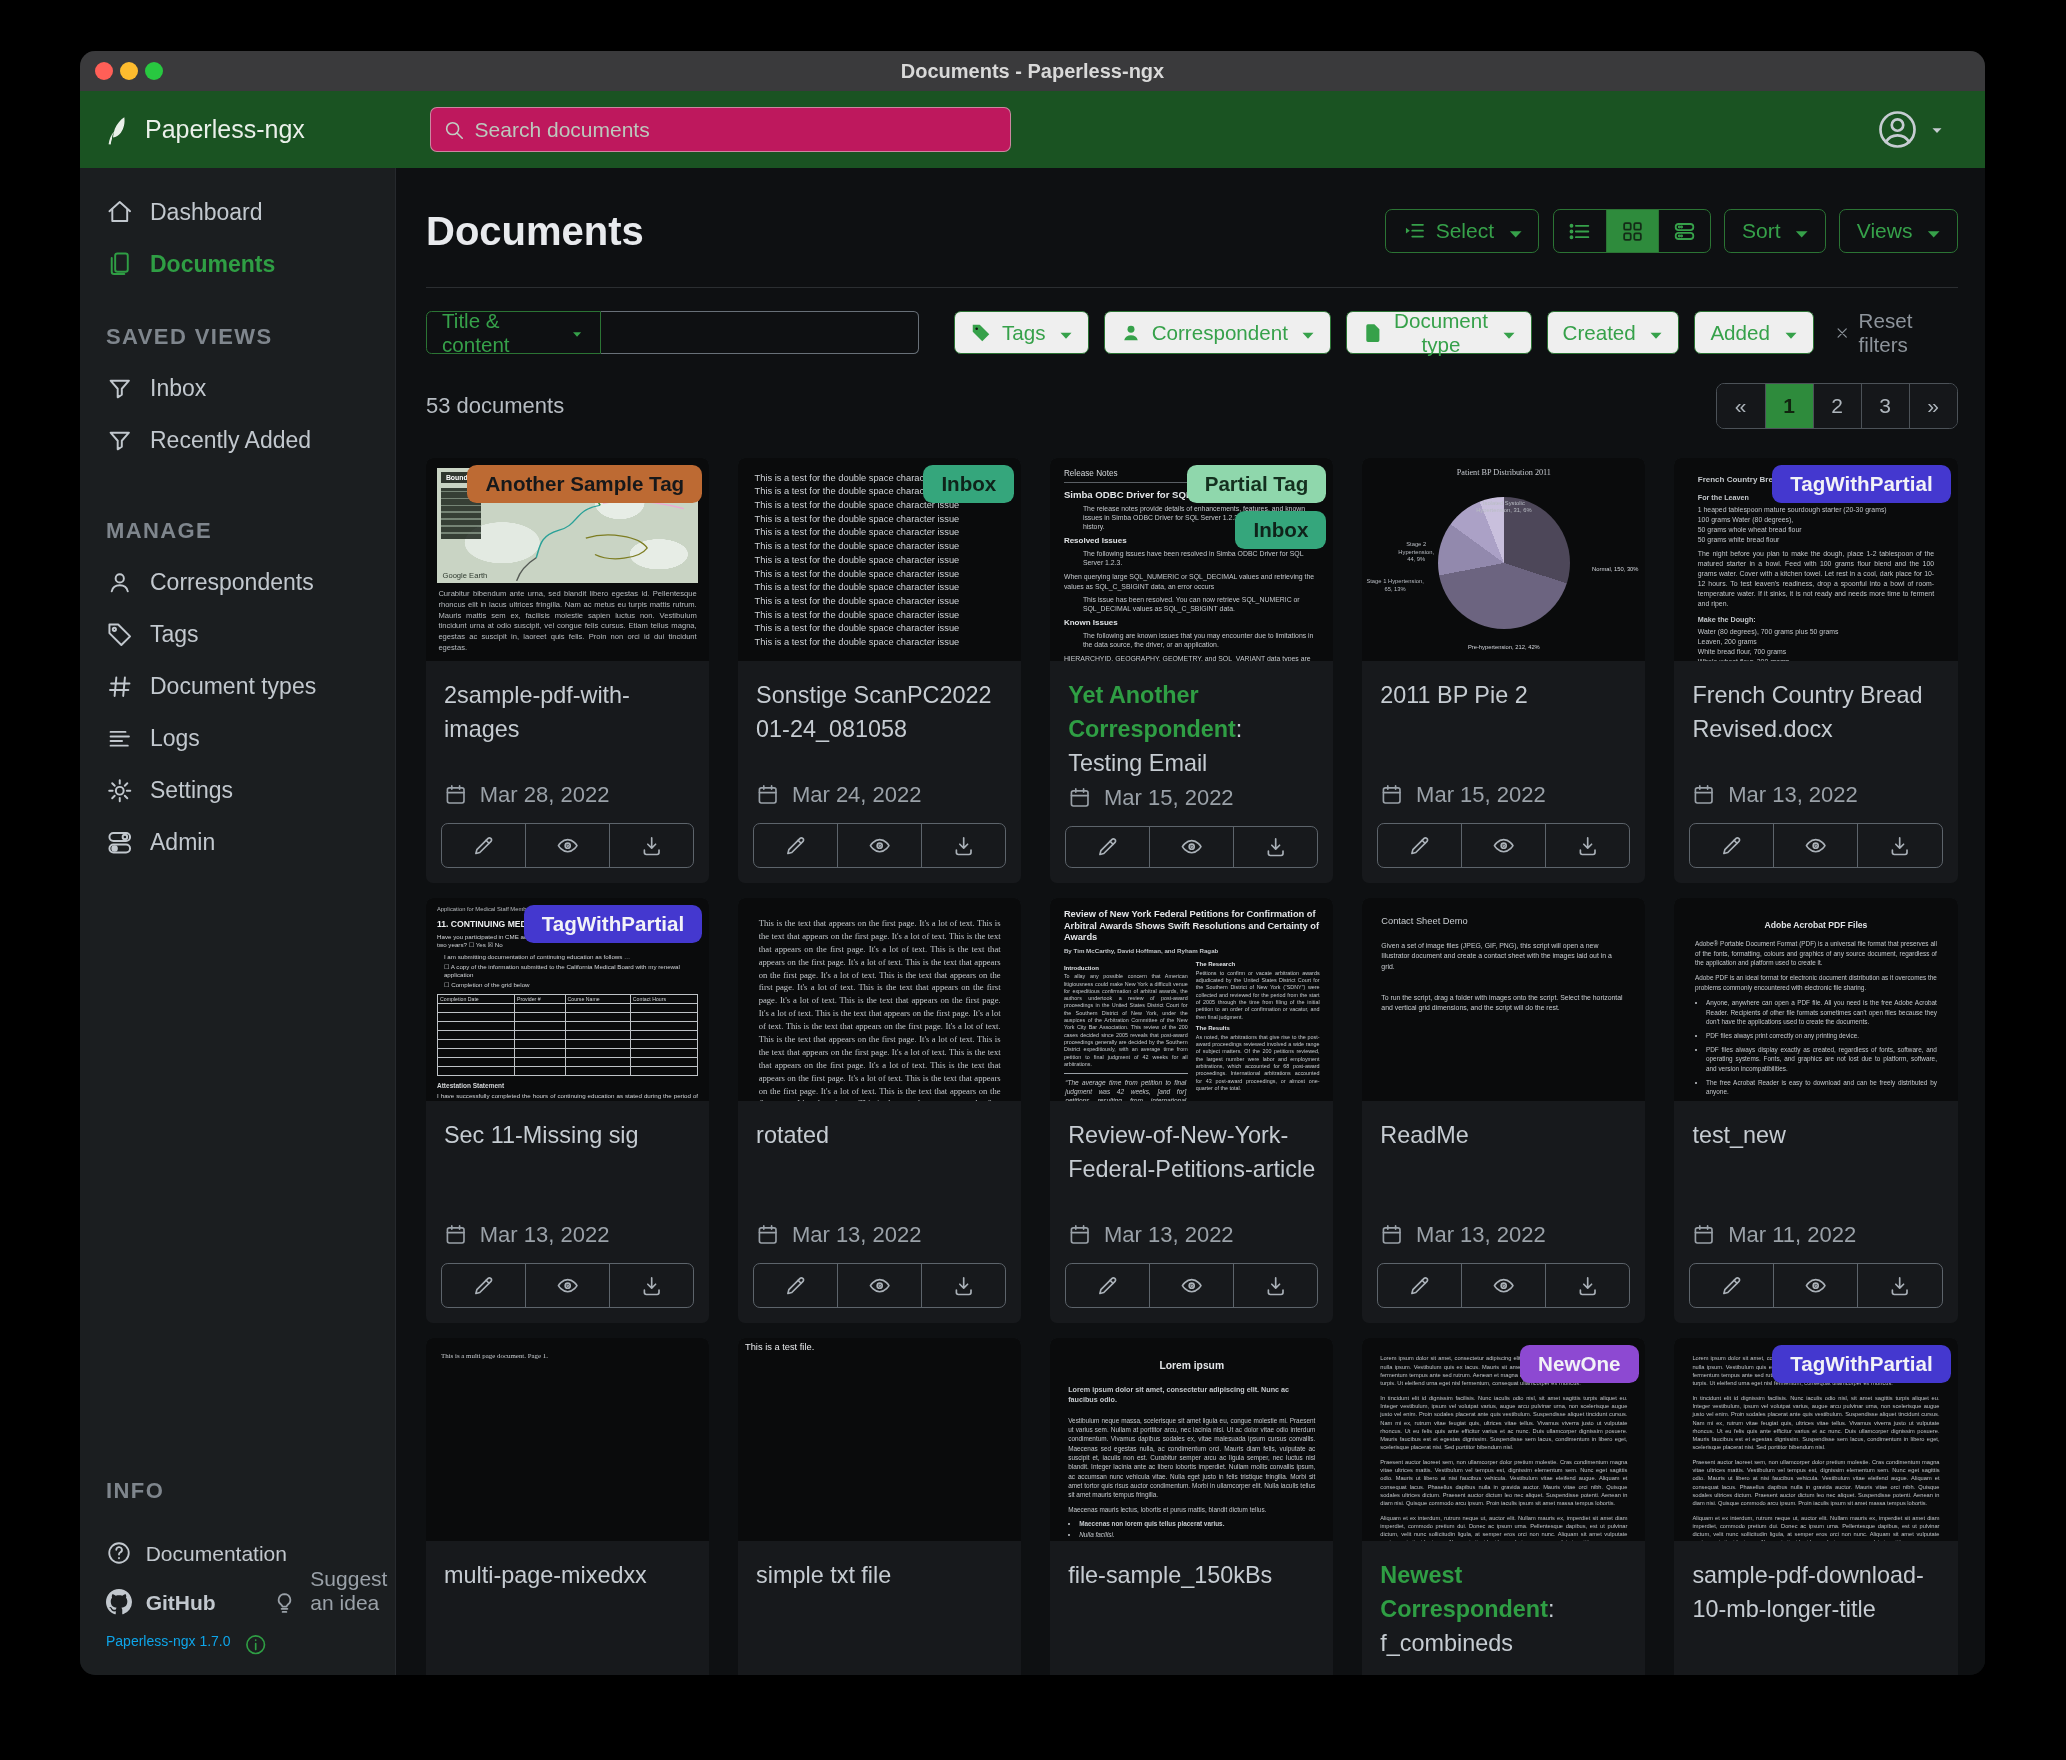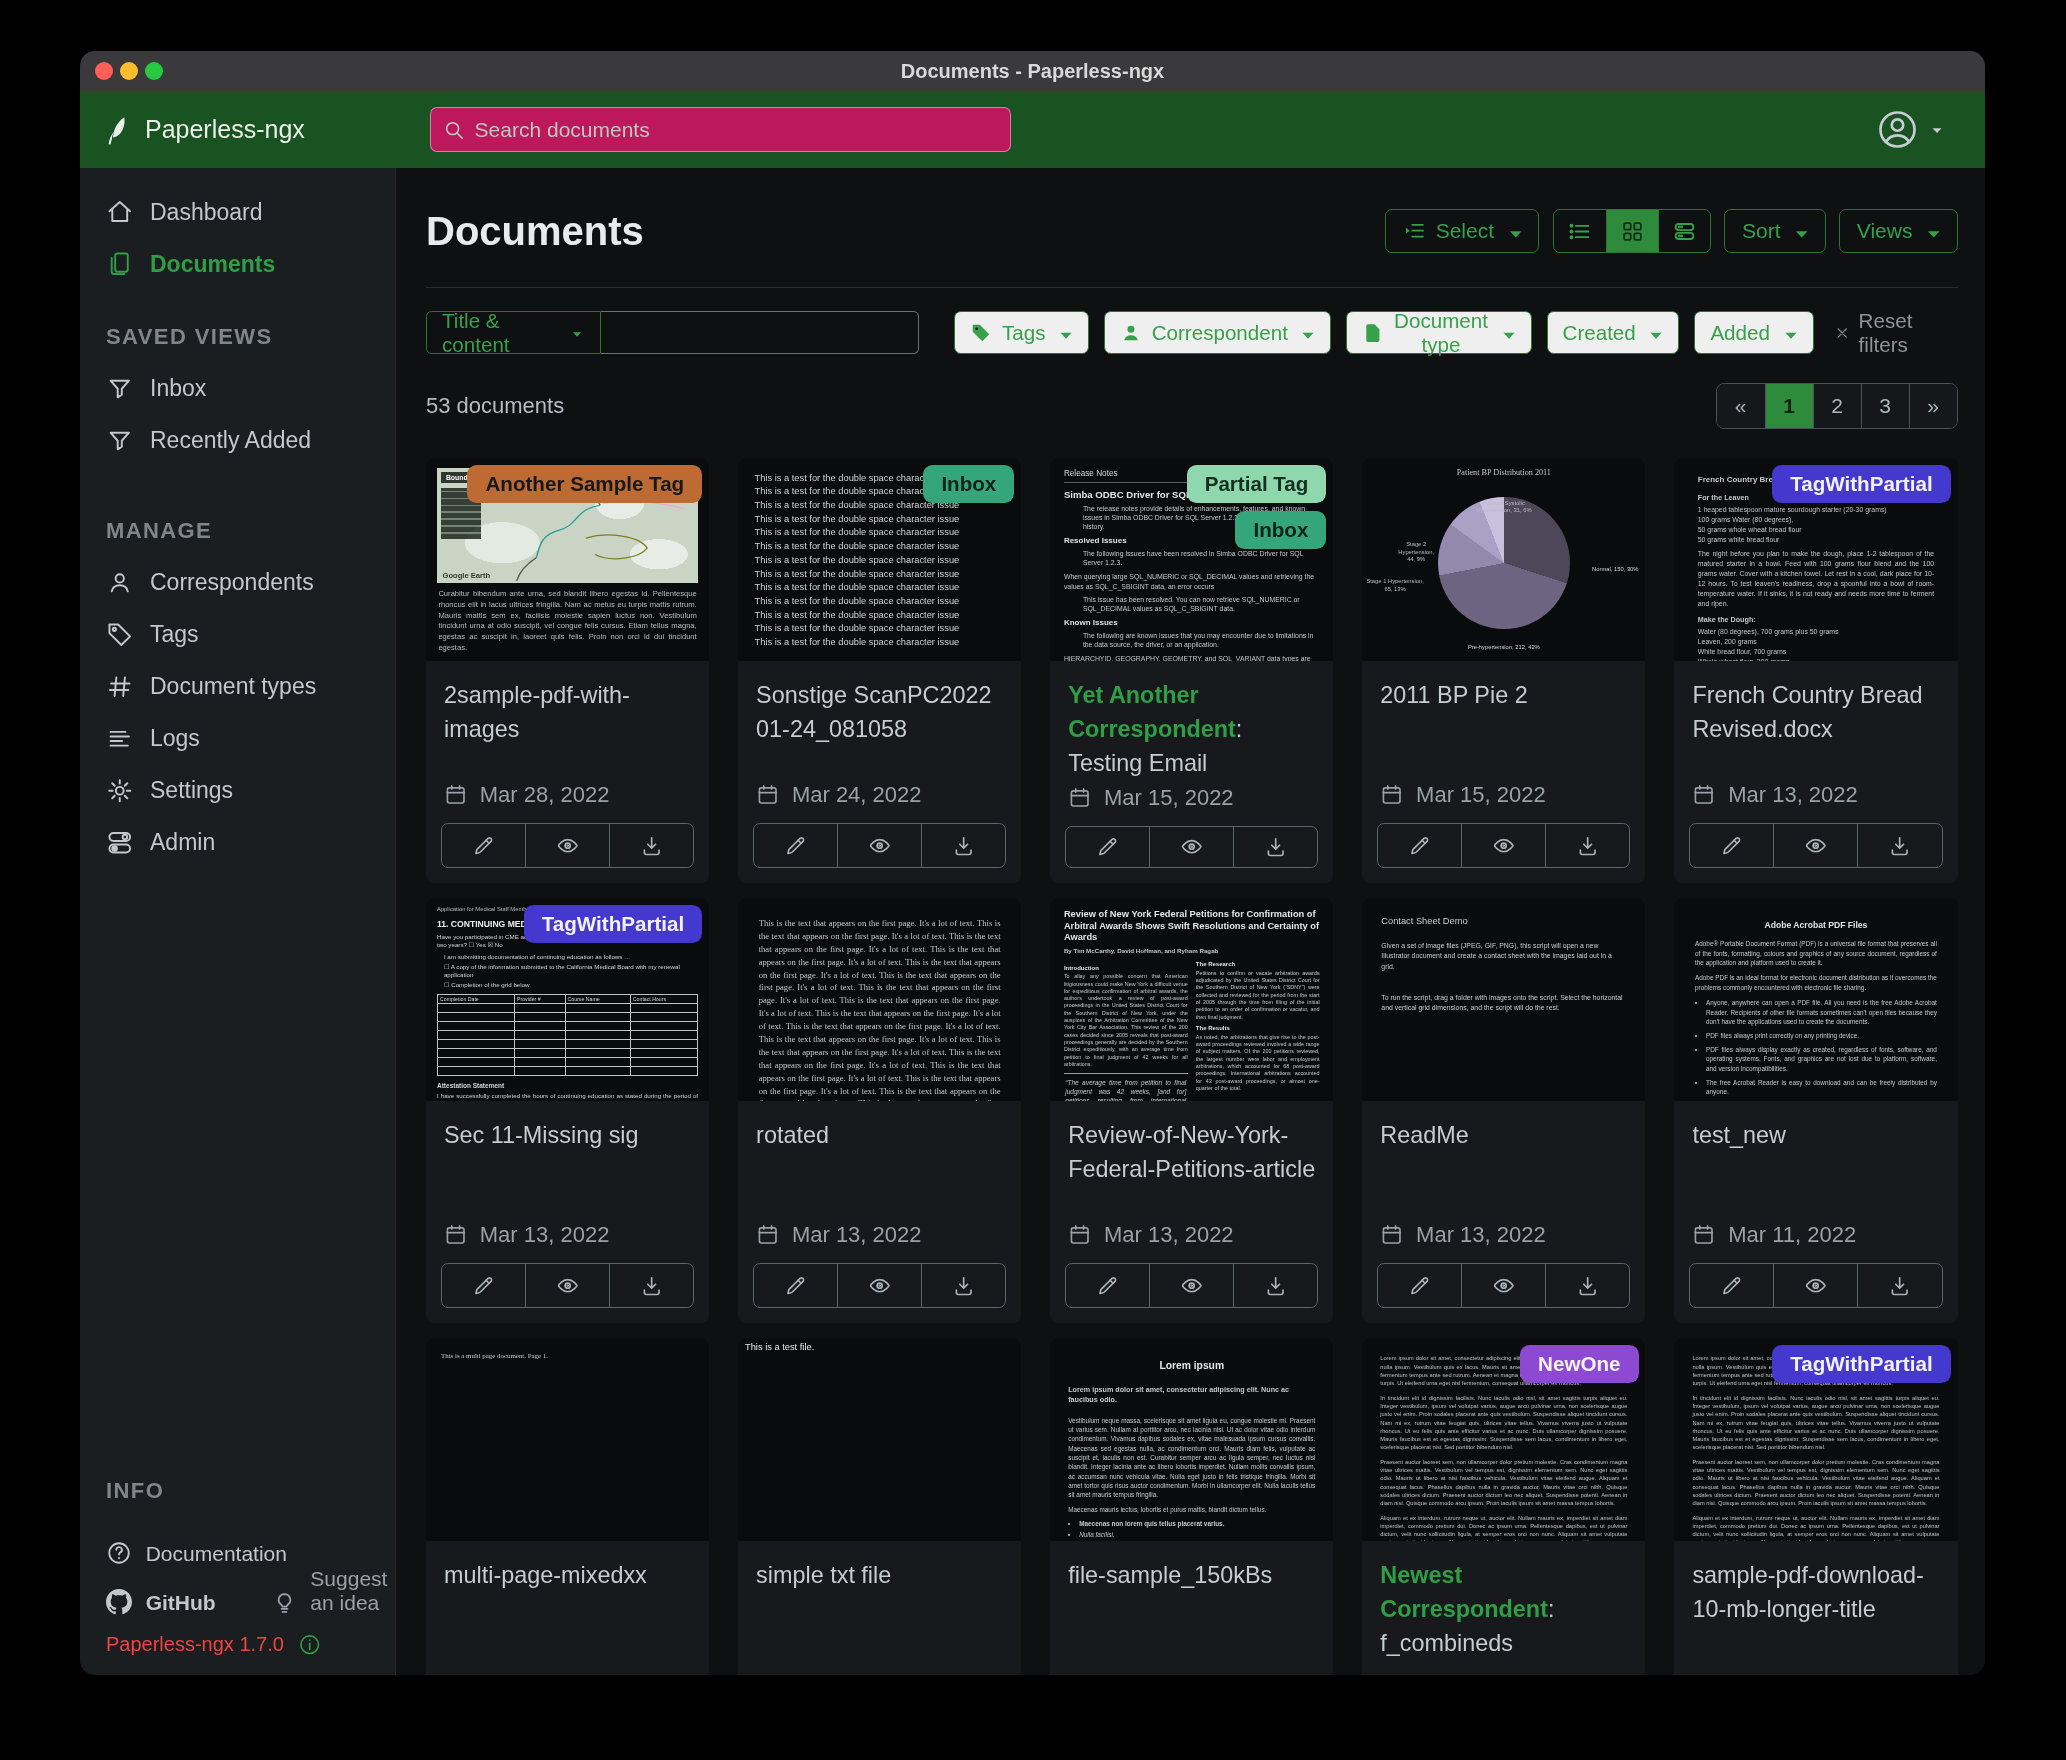--- a/index.html
+++ b/index.html
@@ -44,21 +44,21 @@
   .side-item.active { color:#2f9e44; font-weight:700; }
   .section-header { color:#7f868d; font-size:22px; letter-spacing:1.4px; font-weight:700;
                     padding:0 26px; margin:30px 0 12.4px; }
   .section-header.first { margin-top:34px; }
   .section-header.gap { margin-top:52px; }
   .side-bottom { margin-top:auto; }
   .info-row { display:flex; align-items:center; }
   .mini-item { display:flex; align-items:flex-end; gap:13.7px; font-size:21px; color:#c2c8ce; height:49px; padding-left:26px; cursor:pointer; }
   .mini-item svg { width:26px; height:26px; }
   .mini-item.dim { color:#9aa1a8; margin-left:30px; }
-  .version-row { display:flex; align-items:flex-end; gap:13.7px; padding:18px 26px 4.1px; color:#ef4444; font-size:20px; }
+  .version-row { display:flex; align-items:flex-start; gap:13.7px; padding:18px 26px 4.1px; color:#0ea5e9; font-size:14px; }
   .version-row svg { width:23.4px; height:23.4px; color:#2f9e44; }
 
   
   .main { flex:1; background:#0e1012; padding:30px 27.5px 0 30px; min-width:0; overflow:hidden; }
   .head-row { display:flex; align-items:center; justify-content:space-between; min-height:66px; }
   .page-title { color:#e8eaed; font-size:40px; font-weight:700; }
   .controls { display:flex; gap:13.7px; align-items:center; }
   .gbtn { display:inline-flex; align-items:center; gap:9.6px; height:44px; padding:0 16.5px;
           border:1.4px solid #2b7434; border-radius:6.9px; color:#36a14a; font-size:21px;
           background:transparent; cursor:pointer; font-family:inherit; }
@@ -115,21 +115,21 @@
   .map-img { margin:9.6px 11px 6.9px; height:115px; position:relative;
              background:radial-gradient(41px 27.5px at 70% 30%, #e7ede6 0 60%, transparent 61%),
                         radial-gradient(62px 34px at 25% 65%, #e3eae2 0 60%, transparent 61%),
                         radial-gradient(48px 25px at 85% 75%, #e7ede6 0 60%, transparent 61%),
                         #c9d4c4; }
   .map-label { position:absolute; left:4.1px; top:4.1px; background:rgba(20,26,20,.85); color:#fff;
                font-size:6.9px; font-weight:700; padding:2.1px 4.8px; }
   .map-legend { position:absolute; left:4.1px; top:20.6px; width:40px; height:51px; background:rgba(22,30,22,.82);
                 background-image:repeating-linear-gradient(to bottom, transparent 0 2.7px, rgba(180,200,180,.5) 2.7px 4.1px, transparent 4.1px 6.9px); }
   .map-trails { position:absolute; inset:0; width:100%; height:100%; }
-  .map-watermark { position:absolute; left:5.5px; bottom:2.7px; color:#2f3a2f; font-size:7.6px; font-weight:700; }
+  .map-watermark { position:absolute; left:5.5px; bottom:2.7px; color:#2f3a2f; font-size:7.6px; font-weight:400; }
 
   .pv-lines { padding:13.7px 16.5px 0; }
   .pv-lines div { font-size:9.3px; line-height:13.7px; color:#cfd3d7; white-space:nowrap; }
 
   .rn { padding:11px 13.7px; font-size:6.9px; color:#c5c9cd; }
   .rn-head { display:flex; justify-content:space-between; font-size:8.2px; color:#d6d9dc; padding-bottom:4.1px;
              border-bottom:0.7px solid #5a5f64; margin-bottom:5.5px; }
   .rn-title { font-size:9.6px; font-weight:700; color:#e2e5e8; margin-bottom:4.1px; }
   .rn-ind { margin:0 0 4.8px 19px; line-height:1.35; }
   .rn h6 { font-size:8px; font-weight:700; color:#dfe2e5; margin:4.8px 0 3.4px; }

